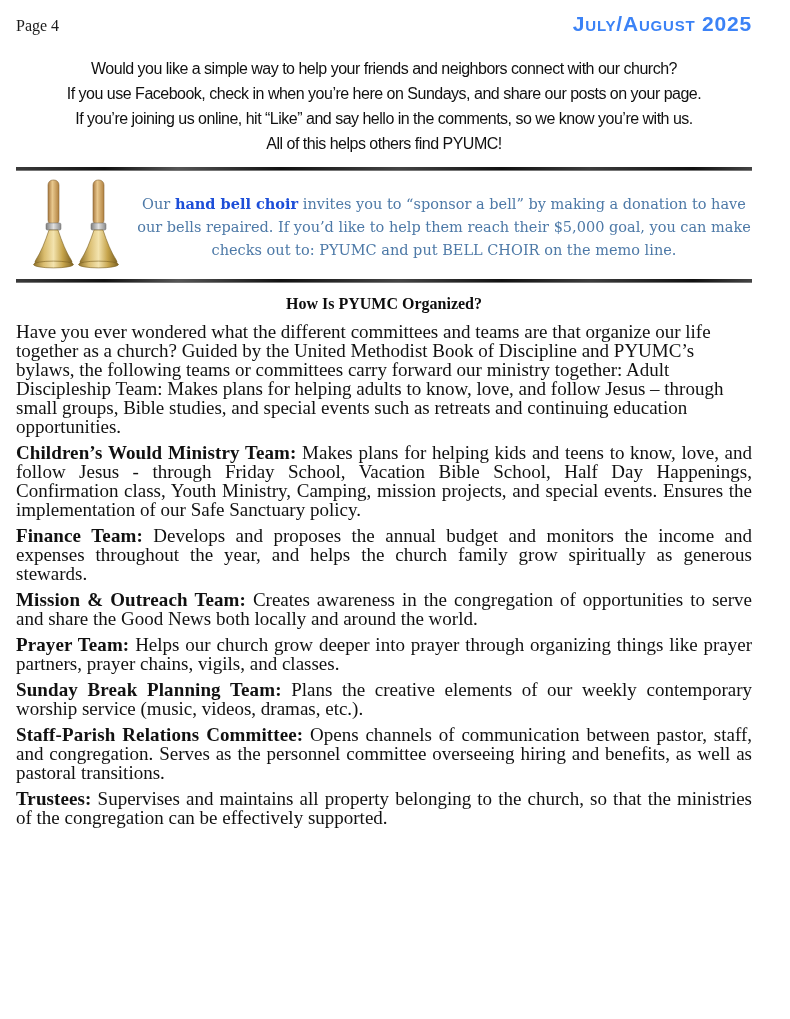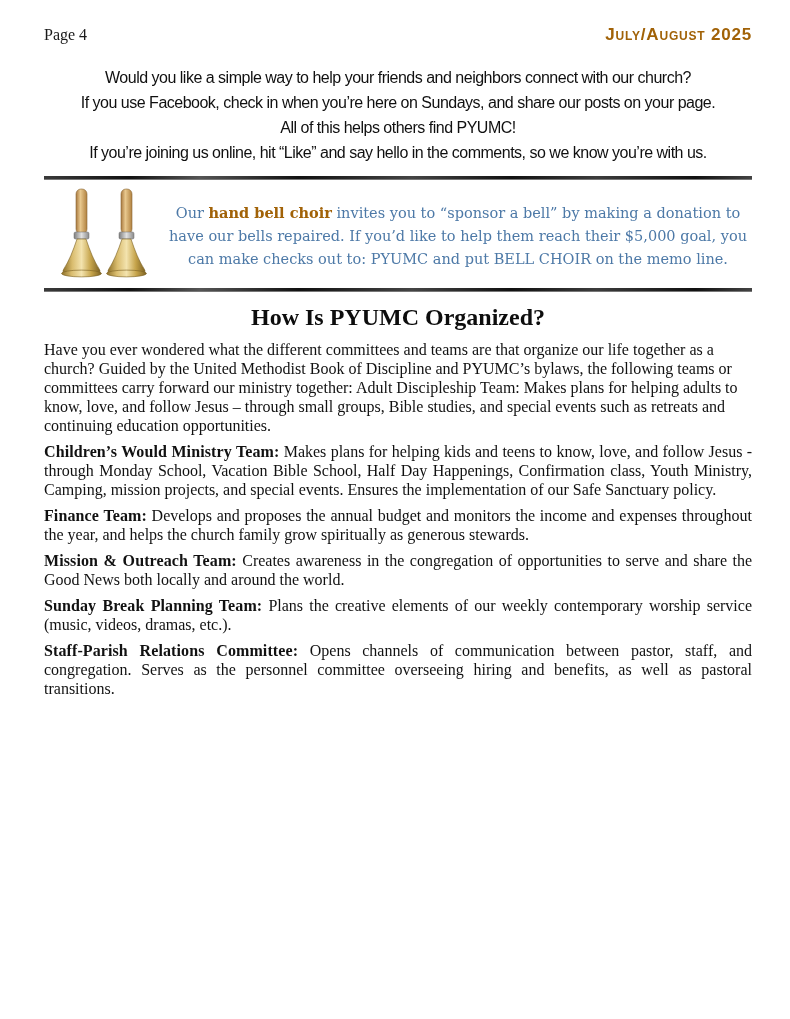--- a/index.html
+++ b/index.html
@@ -1,21 +1,21 @@
 <!DOCTYPE html>
 <html><head>
 <meta charset="utf-8">
 <style>
   html, body { margin: 0; padding: 0; background: #ffffff; }
   .page {
     position: relative;
     width: 790px;
     height: 1019px;
     box-sizing: border-box;
-    padding: 10px 38px 0 44px;
+    padding: 10px 38px 0 16px;
     background: #ffffff;
     font-family: "Liberation Serif", serif;
     color: #111111;
     overflow: hidden;
   }
 
   
   .header {
     display: flex;
     justify-content: space-between;
@@ -24,24 +24,23 @@
   }
   .page-number {
     font-family: "Liberation Serif", serif;
     font-size: 16px;
     color: #1a1a1a;
   }
   .issue-date {
     font-family: "Liberation Sans", sans-serif;
     font-variant: small-caps;
     font-weight: 600;
-    font-size: 17px;
+    font-size: 21px;
     letter-spacing: 0.8px;
-    color: #a16207;
-    margin-top: 13px;
+    color: #3b82f6;
   }
 
   
   .facebook-note {
     margin-top: 20px;
     text-align: center;
     font-family: "Liberation Sans", sans-serif;
     font-size: 16px;
     letter-spacing: -0.5px;
     line-height: 25px;
@@ -78,45 +77,45 @@
     margin: 0 auto;
     padding-left: 14px;
   }
   .bell-text b { color: #2e5f94; }
 
   
   .org-title {
     text-align: center;
     font-family: "Liberation Serif", serif;
     font-weight: bold;
-    font-size: 24px;
+    font-size: 16px;
     margin: 12px 0 0 0;
     color: #0d0d0d;
   }
-  .body-copy { margin-top: 9px; font-size: 16px; line-height: 19px; }
+  .body-copy { margin-top: 9px; font-size: 19px; line-height: 19px; }
   .body-copy p { margin: 0 0 7px 0; }
   p.intro { text-align: left; }
   p.committee { text-align: justify; }
   p.committee b { letter-spacing: 0.1px; }
 </style>
 </head>
 <body>
 
 <div class="page">
 
   <div class="header">
     <span class="page-number">Page 4</span>
     <span class="issue-date">July/August 2025</span>
   </div>
 
   <div class="facebook-note">
     <div class="line">Would you like a simple way to help your friends and neighbors connect with our church?</div>
     <div class="line">If you use Facebook, check in when you’re here on Sundays, and share our posts on your page.</div>
+    <div class="line">If you’re joining us online, hit “Like” and say hello in the comments, so we know you’re with us.</div>
     <div class="line">All of this helps others find PYUMC!</div>
-    <div class="line">If you’re joining us online, hit “Like” and say hello in the comments, so we know you’re with us.</div>
   </div>
 
   <div class="rule rule-1"></div>
 
   <div class="bell-section">
     <div class="bells">
       <svg width="90" height="92" viewBox="0 0 90 92">
         <defs>
           <linearGradient id="gold" x1="0" y1="0" x2="1" y2="0">
             <stop offset="0" stop-color="#8f7128"></stop>
@@ -140,32 +139,34 @@
             <rect x="14" y="44" width="15" height="7" rx="1.5" fill="url(#silver)" stroke="#6f6f6f" stroke-width="0.5"></rect>
             <path d="M17,51 C13,63 9,73 3.5,81.5 Q1.5,85 7,85 L36,85 Q41.5,85 39.5,81.5 C34,73 30,63 26,51 Z" fill="url(#gold)" stroke="#7a5f22" stroke-width="0.6"></path>
             <ellipse cx="21.5" cy="85.5" rx="20" ry="3.4" fill="url(#gold)" stroke="#7a5f22" stroke-width="0.6"></ellipse>
           </g>
         </defs>
         <use href="#bellShape" x="0" y="0"></use>
         <use href="#bellShape" x="45" y="0"></use>
       </svg>
     </div>
     <div class="bell-text" style="color: rgb(77, 121, 167);">
-      <span>Our </span><b style="color: #a16207;">hand bell choir</b><span> invites you to “sponsor a bell” by making a donation to have our bells repaired.  If you’d like to help them reach their $5,000 goal, you can make checks out to: PYUMC and put BELL CHOIR on the memo line.</span>
+      <span>Our </span><b style="color: #1d4ed8;">hand bell choir</b><span> invites you to “sponsor a bell” by making a donation to have our bells repaired.  If you’d like to help them reach their $5,000 goal, you can make checks out to: PYUMC and put BELL CHOIR on the memo line.</span>
     </div>
   </div>
 
   <div class="rule rule-2"></div>
 
   <h2 class="org-title">How Is PYUMC Organized?</h2>
 
   <div class="body-copy">
     <p class="intro">Have you ever wondered what the different committees and teams are that organize our life together as a church? Guided by the United Methodist Book of Discipline and PYUMC’s bylaws, the following teams or committees carry forward our ministry together: Adult Discipleship Team: Makes plans for helping adults to know, love, and follow Jesus – through small groups, Bible studies, and special events such as retreats and continuing education opportunities.</p>
     <div>
-        <p class="committee"><b>Children’s Would Ministry Team:</b><span> Makes plans for helping kids and teens to know, love, and follow Jesus - through Monday School, Vacation Bible School, Half Day Happenings, Confirmation class, Youth Ministry, Camping, mission projects, and special events. Ensures the implementation of our Safe Sanctuary policy.</span></p>
+        <p class="committee"><b>Children’s Would Ministry Team:</b><span> Makes plans for helping kids and teens to know, love, and follow Jesus - through Friday School, Vacation Bible School, Half Day Happenings, Confirmation class, Youth Ministry, Camping, mission projects, and special events. Ensures the implementation of our Safe Sanctuary policy.</span></p>
         <p class="committee"><b>Finance Team:</b><span> Develops and proposes the annual budget and monitors the income and expenses throughout the year, and helps the church family grow spiritually as generous stewards.</span></p>
         <p class="committee"><b>Mission &amp; Outreach Team:</b><span> Creates awareness in the congregation of opportunities to serve and share the Good News both locally and around the world.</span></p>
+        <p class="committee"><b>Prayer Team:</b><span> Helps our church grow deeper into prayer through organizing things like prayer partners, prayer chains, vigils, and classes.</span></p>
         <p class="committee"><b>Sunday Break Planning Team:</b><span> Plans the creative elements of our weekly contemporary worship service (music, videos, dramas, etc.).</span></p>
         <p class="committee"><b>Staff-Parish Relations Committee:</b><span> Opens channels of communication between pastor, staff, and congregation. Serves as the personnel committee overseeing hiring and benefits, as well as pastoral transitions.</span></p>
+        <p class="committee"><b>Trustees:</b><span> Supervises and maintains all property belonging to the church, so that the ministries of the congregation can be effectively supported.</span></p>
       </div>
   </div>
 
 </div>
 
 </body></html>

